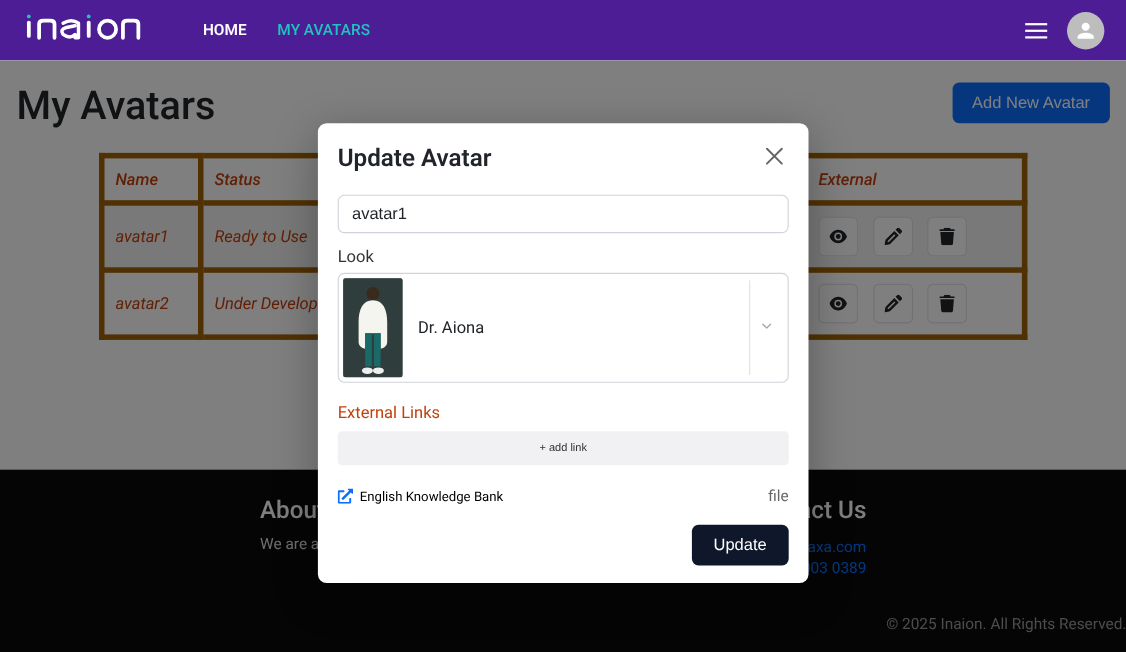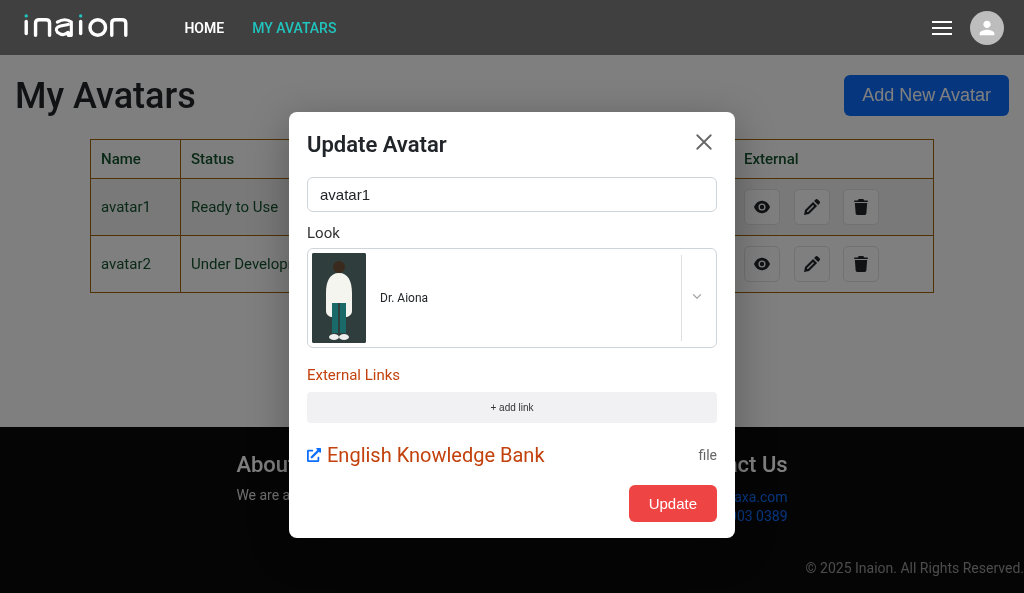--- a/index.html
+++ b/index.html
@@ -1,40 +1,40 @@
 <!DOCTYPE html>
 <html><head>
 <meta charset="utf-8">
 <style>
 * { margin: 0; padding: 0; box-sizing: border-box; }
 body { font-family: -apple-system, BlinkMacSystemFont, "Segoe UI", Roboto, Arial, sans-serif; width: 1024px; height: 593px; overflow: hidden; position: relative; background: #fff; }
 
 
-.header { height: 55px; background: #404040; display: flex; align-items: center; padding: 0 20px; }
+.header { height: 55px; background: #4c1d95; display: flex; align-items: center; padding: 0 20px; }
 .logo { font-family: Arial, sans-serif; }
 .logo-svg { height: 28px; }
 .nav { display: flex; gap: 28px; margin-left: 40px; }
 .nav-link { color: #fff; font-weight: 600; font-size: 14px; text-decoration: none; }
 .nav-link.active { color: #20c4bd; font-weight: 500; }
 .header-right { margin-left: auto; display: flex; align-items: center; gap: 18px; }
 .hamburger { display: flex; flex-direction: column; gap: 4px; cursor: pointer; }
 .hamburger span { width: 20px; height: 2px; background: #fff; }
 .avatar-circle { width: 34px; height: 34px; border-radius: 50%; background: #bdbdbd; display: flex; align-items: center; justify-content: center; }
 .avatar-circle svg { width: 22px; height: 22px; fill: #fff; }
 
 
 .main { padding: 20px 15px 0; background: #fff; min-height: 372px; }
 .page-head { display: flex; align-items: flex-start; justify-content: space-between; margin-bottom: 22px; }
 .page-title { font-size: 36px; font-weight: 500; color: #212529; }
-.btn-primary { background: #0d6efd; color: #fff; border: none; padding: 10px 18px; border-radius: 6px; font-size: 18px; cursor: pointer; }
+.btn-primary { background: #0d6efd; color: #fff; border: none; padding: 10px 18px; border-radius: 6px; font-size: 15px; cursor: pointer; }
 
 
 .table-wrap { padding: 0 75px 0 75px; }
 table { width: 100%; border-collapse: collapse; border: 1px solid #dee2e6; }
-th, td { border: 1px solid #a16207; padding: 10px 10px; text-align: left; font-size: 15px; color: #14532d; }
+th, td { border: 5px solid #a16207; padding: 10px 10px; text-align: left; font-size: 15px; color: #c2410c; font-style: italic; }
 th { background: #fff; font-weight: 500; }
 tbody tr:nth-child(odd) { background: #f2f2f2; }
 .actions-cell { text-align: left; }
 .icon-btn { display: inline-flex; align-items: center; justify-content: center; width: 36px; height: 36px; border: 1px solid #dee2e6; border-radius: 5px; background: #fff; cursor: pointer; margin-right: 10px; }
 .icon-btn svg { width: 16px; height: 16px; fill: #212529; }
 
 
 .footer { background: #0b0b0b; color: #fff; padding: 25px 0 30px; }
 .footer-cols { display: flex; justify-content: space-around; padding: 0 60px; }
 .footer-col h3 { font-size: 22px; font-weight: 500; margin-bottom: 10px; }
@@ -47,31 +47,31 @@
 .modal { position: absolute; top: 112px; left: 50%; transform: translateX(-50%); width: 446px; background: #fff; border-radius: 8px; box-shadow: 0 10px 40px rgba(0,0,0,0.3); }
 .modal-head { display: flex; align-items: center; justify-content: space-between; padding: 15px 18px 8px; gap: 14px; }
 .modal-title { font-size: 22px; font-weight: 600; color: #212529; }
 .close-x { font-size: 22px; color: #666; cursor: pointer; background: none; border: none; padding: 4px; }
 .modal-body { padding: 8px 18px 6px; max-height: 350px; overflow-y: auto; }
 .form-label { font-size: 15px; color: #333; display: block; margin-bottom: 6px; }
 .form-input { width: 100%; padding: 8px 12px; border: 1px solid #ced4da; border-radius: 6px; font-size: 15px; color: #212529; margin-bottom: 12px; }
 .look-select { border: 1px solid #ced4da; border-radius: 6px; padding: 4px; display: flex; align-items: center; gap: 14px; margin-bottom: 18px; position: relative; cursor: pointer; }
 .look-thumb { width: 54px; height: 90px; background: #2a3b3a; border-radius: 2px; position: relative; overflow: hidden; }
 .look-thumb svg { width: 100%; height: 100%; }
-.look-name { font-size: 12px; color: #212529; }
+.look-name { font-size: 15px; color: #212529; }
 .look-chevron { position: absolute; right: 12px; top: 50%; transform: translateY(-50%); color: #aaa; }
 .look-divider { position: absolute; right: 34px; top: 6px; bottom: 6px; width: 1px; background: #e0e0e0; }
 .section-label { font-size: 15px; color: #c2410c; margin-bottom: 8px; }
 .add-link-btn { width: 100%; background: #f1f1f3; border: none; padding: 10px; border-radius: 4px; font-size: 10px; color: #333; cursor: pointer; margin-bottom: 20px; }
 .kb-row { display: flex; align-items: center; justify-content: space-between; }
-.kb-link { color: #c2410c; font-size: 20px; display: flex; align-items: center; gap: 6px; }
+.kb-link { color: #000000; font-size: 12px; display: flex; align-items: center; gap: 6px; }
 .kb-link svg { width: 14px; height: 14px; fill: #0d6efd; }
 .kb-file { font-size: 14px; color: #666; }
 .modal-foot { padding: 12px 18px 16px; display: flex; justify-content: flex-end; }
-.update-btn { background: #ef4444; color: #fff; border: none; padding: 10px 20px; border-radius: 6px; font-size: 15px; cursor: pointer; }
+.update-btn { background: #0f172a; color: #fff; border: none; padding: 10px 20px; border-radius: 6px; font-size: 15px; cursor: pointer; }
 </style>
 </head>
 <body>
 
 <div class="header">
   <div class="logo">
     <svg class="logo-svg" viewBox="0 0 160 36" xmlns="http://www.w3.org/2000/svg">
       <circle cx="8" cy="5" r="2.2" fill="#20c4bd"></circle>
       <rect x="5.8" y="10" width="4.4" height="20" rx="2.2" fill="#fff"></rect>
       <path d="M20 30 V14 q0-4 5-4 h8 q5 0 5 4 v16" stroke="#fff" stroke-width="4.4" fill="none" stroke-linecap="round"></path>

